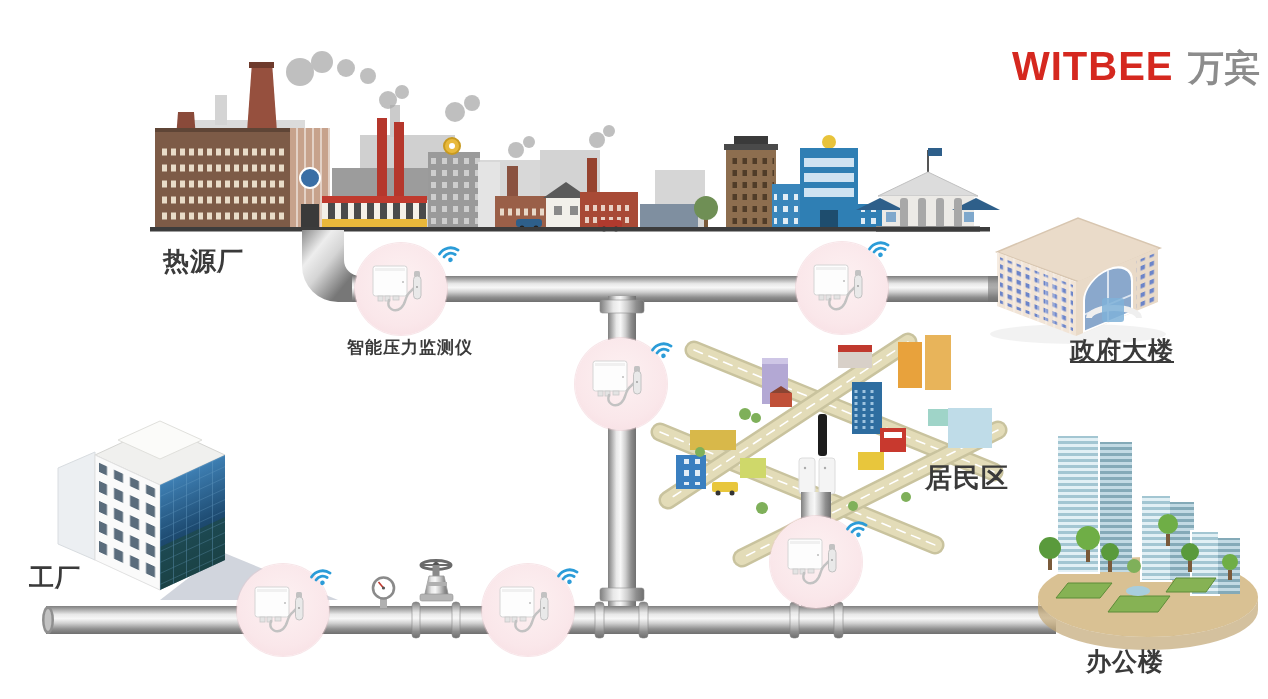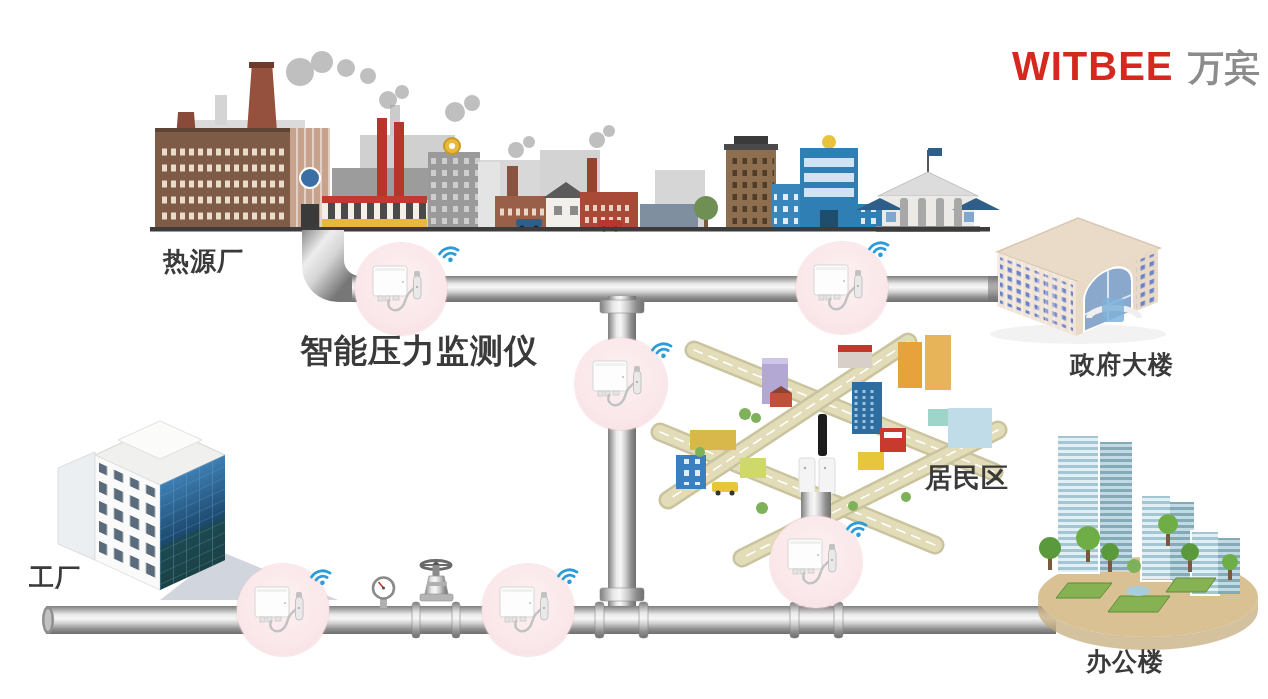--- a/index.html
+++ b/index.html
@@ -1,23 +1,23 @@
 <!DOCTYPE html>
 <html><head>
 <meta charset="utf-8">
 <style>
   html,body{margin:0;padding:0;background:#fff;}
   .stage{position:relative;width:1268px;height:699px;background:#ffffff;overflow:hidden;
          font-family:"Liberation Sans","DejaVu Sans",sans-serif;}
   .art{position:absolute;left:0;top:0;}
   .label{position:absolute;color:#3a3a3a;font-weight:600;letter-spacing:1px;white-space:nowrap;}
   .lbl-heat{left:163px;top:236px;font-size:26px;margin-top:8px;}
-  .lbl-device{left:300px;top:328px;width:220px;text-align:center;font-size:33px;line-height:1.4;}
+  .lbl-device{left:300px;top:336px;width:220px;text-align:center;font-size:17px;line-height:1.4;}
   .lbl-device .model{font-weight:500;letter-spacing:0.5px;}
-  .lbl-gov{left:1070px;top:348px;font-size:25px;}
+  .lbl-gov{left:1070px;top:334px;font-size:25px;text-decoration:underline;}
   .lbl-res{left:925px;top:460px;font-size:27px;}
   .lbl-fac{left:8px;top:561px;font-size:25px;margin-left:21px;}
   .lbl-off{left:1086px;top:645px;font-size:25px;}
   .logo{position:absolute;left:1012px;top:44px;white-space:nowrap;}
   .logo .en{color:#d5281f;font-size:40px;font-weight:800;letter-spacing:1px;}
   .logo .cn{color:#8c8c8c;font-size:36px;font-weight:700;margin-left:10px;}
   .sensor{position:absolute;width:92px;height:92px;border-radius:50%;
           background:radial-gradient(circle at 50% 42%,#fdf1f2 0%,#fae7ea 62%,#f6dbe0 100%);
           box-shadow:0 0 0 1px rgba(238,198,205,.45);}
   .sensor svg.device{position:absolute;left:12px;top:13px;width:64px;height:64px;}

